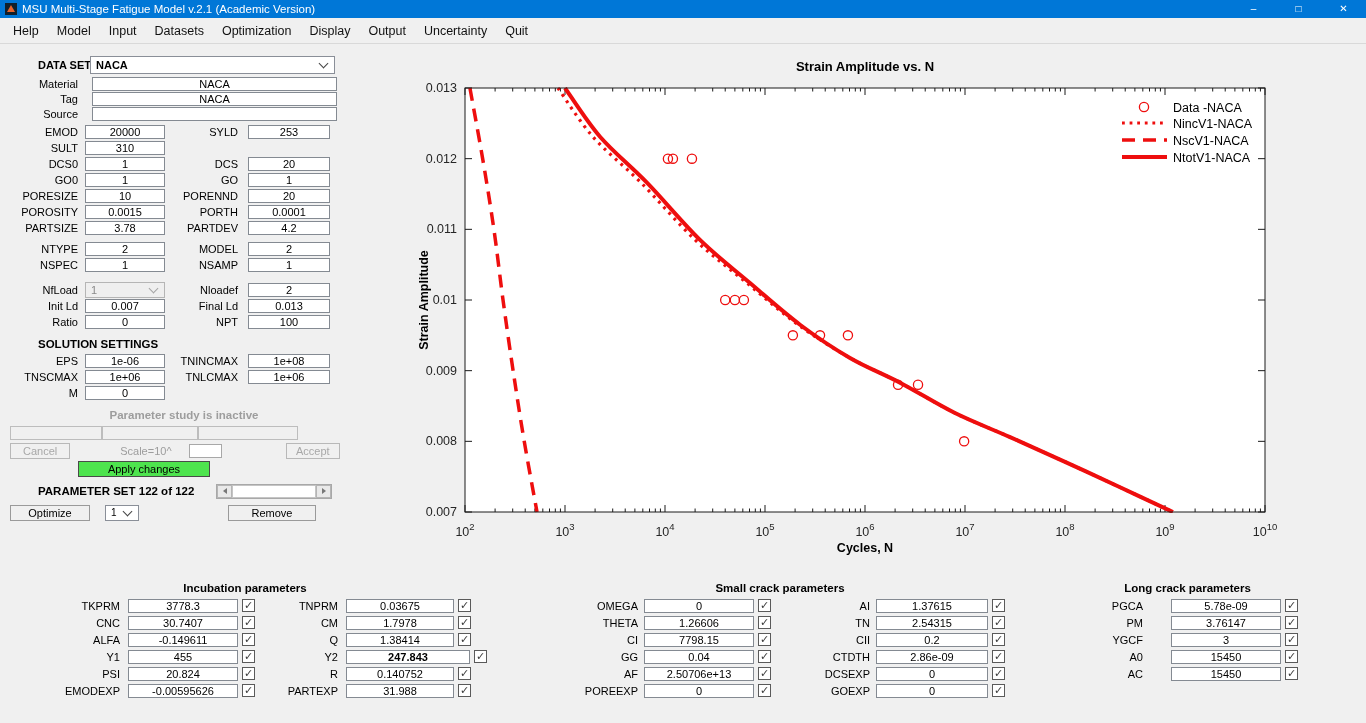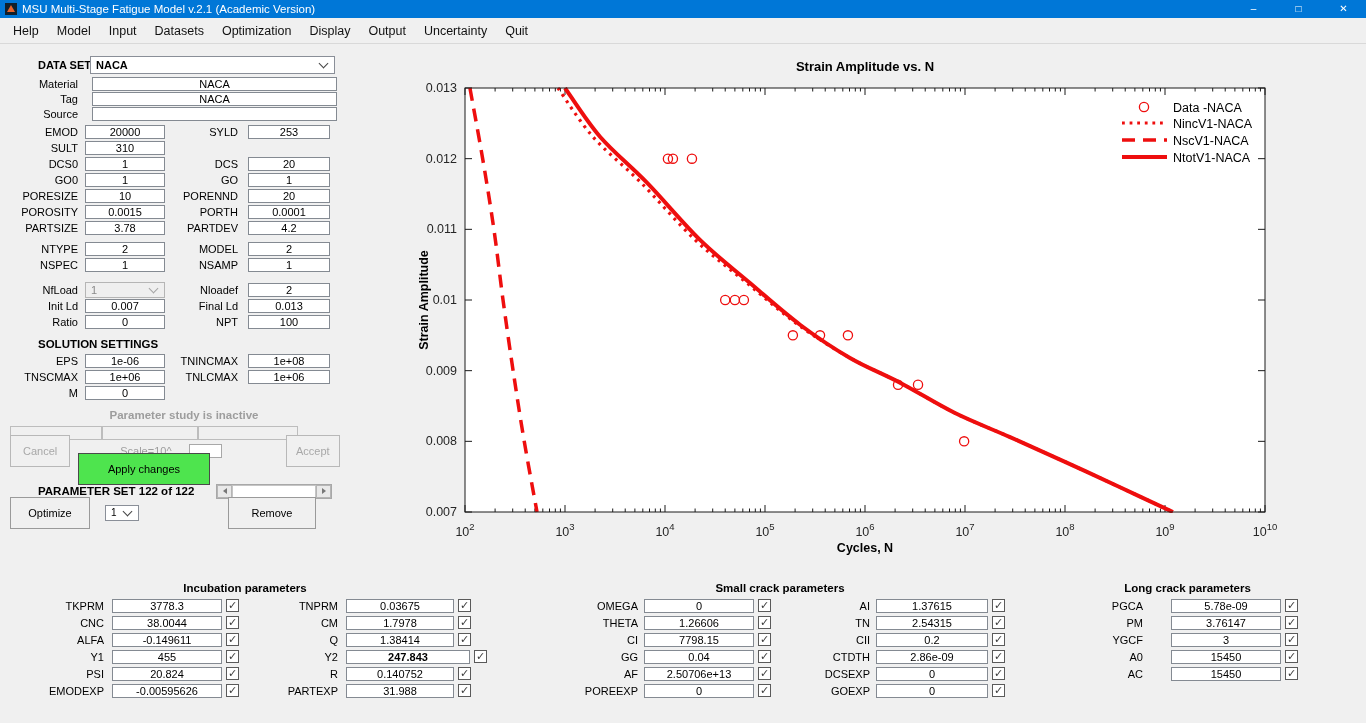--- a/index.html
+++ b/index.html
@@ -31,21 +31,21 @@
   .bold{font-weight:bold;padding-left:28px;}
   .combo{background:#fff;border:1px solid #8a8f98;height:16px;display:flex;align-items:center;position:relative;}
   .combo .val{padding-left:5px;flex:1;text-align:left;line-height:14px;}
   .chev{width:7px;height:7px;border-right:1.4px solid #444;border-bottom:1.4px solid #444;
         transform:rotate(45deg);margin:-3px 7px 0 0;flex:0 0 auto;}
   .combo.disabled{background:#efefef;color:#8a8a8a;border-color:#b5b5b5;}
   .combo.disabled .chev{border-color:#a5a5a5;}
   .dataset-row{display:flex;align-items:center;height:18px;margin-bottom:3px;}
   .ds-combo{width:245px;height:18px;}
   .gray{color:#9d9d9d;}
-  .btn{background:#f0f0f0;border:1px solid #9a9a9a;height:32px;display:flex;align-items:center;
+  .btn{background:#f0f0f0;border:1px solid #9a9a9a;height:16px;display:flex;align-items:center;
        justify-content:center;font-size:11px;}
   .btn.disabled{color:#a8a8a8;border-color:#b8b8b8;}
   .sb{display:flex;align-items:center;border:1px solid #a8a8a8;background:#f4f4f4;height:15px;}
   .sb-btn{width:15px;height:13px;background:#e9e9e9;border:1px solid #b5b5b5;display:flex;
           align-items:center;justify-content:center;flex:0 0 auto;}
   .sb-track{flex:1;height:13px;background:#fff;border:1px solid #c5c5c5;}
   .tri-l{width:0;height:0;border-top:3px solid transparent;border-bottom:3px solid transparent;border-right:4px solid #777;}
   .tri-r{width:0;height:0;border-top:3px solid transparent;border-bottom:3px solid transparent;border-left:4px solid #777;}
   .disabled-box{background:#f0f0f0;border:1px solid #bdbdbd;height:14px;}
   
@@ -455,29 +455,29 @@
         <text x="833" y="83.5" font-size="12.5" fill="#000" font-family="Liberation Sans, sans-serif">NincV1-NACA</text>
         <line x1="782" y1="96" x2="827" y2="96" stroke="#ee0e0e" stroke-width="3.5" stroke-dasharray="13 8"></line>
         <text x="833" y="100.5" font-size="12.5" fill="#000" font-family="Liberation Sans, sans-serif">NscV1-NACA</text>
         <line x1="782" y1="113" x2="827" y2="113" stroke="#ee0e0e" stroke-width="4"></line>
         <text x="833" y="117.5" font-size="12.5" fill="#000" font-family="Liberation Sans, sans-serif">NtotV1-NACA</text>
       </g>
     </svg>
 
   <div class="bottom" id="bottom">
       <div class="pane-title" style="left: 0px; width: 490px;">Incubation parameters</div>
-      <div class="pcol" style="left: 2px;">
+      <div class="pcol" style="left: 18px;">
         <div class="prow">
           <div class="plabel" style="width: 102px;">TKPRM</div>
           <div class="pfield" style="width: 110px; margin-left: 8px;">3778.3</div>
           <div class="cb">✓</div>
         </div>
         <div class="prow">
           <div class="plabel" style="width: 102px;">CNC</div>
-          <div class="pfield" style="width: 110px; margin-left: 8px;">38.0044</div>
+          <div class="pfield" style="width: 110px; margin-left: 8px;">30.7407</div>
           <div class="cb">✓</div>
         </div>
         <div class="prow">
           <div class="plabel" style="width: 102px;">ALFA</div>
           <div class="pfield" style="width: 110px; margin-left: 8px;">-0.149611</div>
           <div class="cb">✓</div>
         </div>
         <div class="prow">
           <div class="plabel" style="width: 102px;">Y1</div>
           <div class="pfield" style="width: 110px; margin-left: 8px;">455</div>

